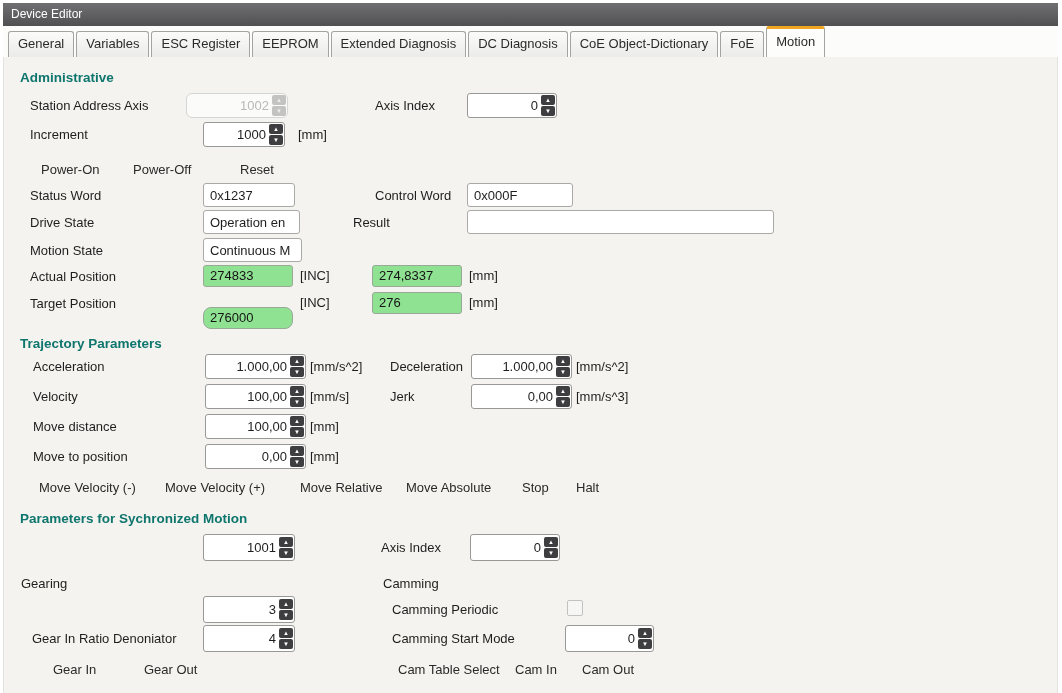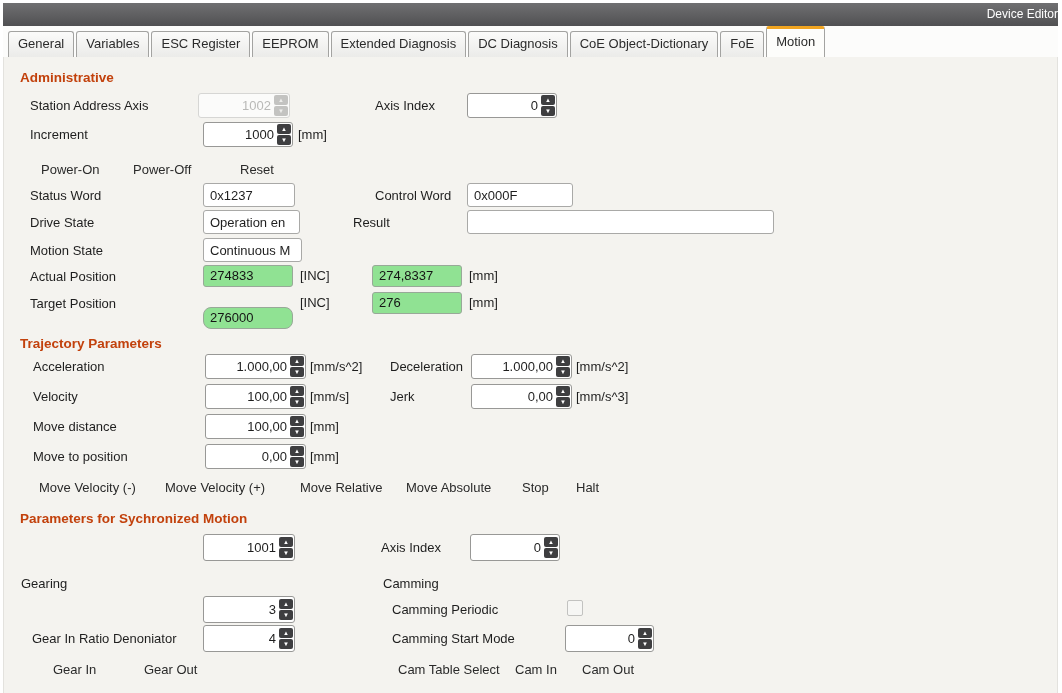--- a/index.html
+++ b/index.html
@@ -1,30 +1,30 @@
 <!DOCTYPE html>
 <html><head>
 <meta charset="utf-8">
 <style>
   html,body{margin:0;padding:0;background:#ffffff;}
   body{width:1062px;height:693px;overflow:hidden;font-family:"Liberation Sans","DejaVu Sans",sans-serif;}
   .window{position:relative;width:1062px;height:693px;background:#ffffff;}
   .titlebar{position:absolute;top:3px;left:3px;right:4px;height:23px;
     background:linear-gradient(#707072,#505052);color:#ffffff;font-size:12px;
-    line-height:23px;padding-left:0;box-sizing:border-box;text-align:right;}
+    line-height:23px;padding-left:8px;box-sizing:border-box;}
   .tabstrip{position:absolute;top:26px;left:3px;right:4px;height:31px;background:#fcfcfb;
     display:flex;align-items:flex-end;padding-left:5px;box-sizing:border-box;}
   .tab{height:25px;line-height:24px;padding:0 9px;font-size:13px;color:#2b2b2b;
     background:linear-gradient(#fbfbfa,#ebebe9);border:1px solid #a3a3a1;border-bottom:none;
     border-radius:3px 3px 0 0;margin-right:2px;white-space:nowrap;cursor:default;}
   .tab.active{height:28px;line-height:26px;background:#fdfdfb;border-top:3px solid #f0a420;
     position:relative;z-index:2;}
   .content-bg{position:absolute;top:57px;left:3px;right:4px;bottom:0;background:#f4f3ef;
     border-left:1px solid #e3e2de;border-right:1px solid #e3e2de;box-sizing:border-box;}
-  .heading{position:absolute;font-size:13.5px;font-weight:bold;color:#c2410c;white-space:nowrap;}
+  .heading{position:absolute;font-size:13.5px;font-weight:bold;color:#0f766e;white-space:nowrap;}
   .lbl{position:absolute;font-size:13px;color:#1e1e1e;line-height:25px;white-space:nowrap;}
   .unit{position:absolute;font-size:13px;color:#1e1e1e;line-height:25px;white-space:nowrap;}
   .field{position:absolute;height:24px;background:#ffffff;border:1px solid #a9a9a7;
     border-radius:3px;box-sizing:border-box;font-size:13px;color:#1e1e1e;padding:0 6px;
     font-family:inherit;outline:none;}
   .green{position:absolute;height:22px;background:#90e293;border:1px solid #98a998;
     border-radius:3px;box-sizing:border-box;font-size:13px;color:#141414;line-height:20px;
     padding:0 6px;overflow:hidden;white-space:nowrap;}
   .spin{position:absolute;height:25px;background:#ffffff;border:1px solid #989896;
     border-radius:3px;box-sizing:border-box;display:flex;align-items:center;}
@@ -61,38 +61,38 @@
     <div class="tab">CoE Object-Dictionary</div>
     <div class="tab">FoE</div>
     <div class="tab active">Motion</div>
   </div>
 
   <div class="content-bg"></div>
 
   <div class="heading" style="left:20px;top:70px;">Administrative</div>
 
   <div class="lbl" style="left:30px;top:93px;">Station Address Axis</div>
-  <div class="spin disabled" style="left:198px;top:93px;width:92px;">
+  <div class="spin disabled" style="left:186px;top:93px;width:102px;border-radius:6px;">
     <input disabled="" value="1002" style="">
     <div class="sbtns">
       <div class="sb">▲</div>
       <div class="sb">▼</div>
     </div>
   </div>
   <div class="lbl" style="left:375px;top:93px;">Axis Index</div>
   <div class="spin" style="left:467px;top:93px;width:90px;">
     <input value="0" style="">
     <div class="sbtns">
       <div class="sb">▲</div>
       <div class="sb">▼</div>
     </div>
   </div>
 
   <div class="lbl" style="left:30px;top:122px;">Increment</div>
-  <div class="spin" style="left:203px;top:122px;width:90px;">
+  <div class="spin" style="left:203px;top:122px;width:82px;">
     <input value="1000" style="">
     <div class="sbtns">
       <div class="sb">▲</div>
       <div class="sb">▼</div>
     </div>
   </div>
   <div class="unit" style="left:298px;top:122px;">[mm]</div>
 
   <div class="flatbtn" style="left:41px;top:161px;">Power-On</div>
   <div class="flatbtn" style="left:133px;top:161px;">Power-Off</div>

